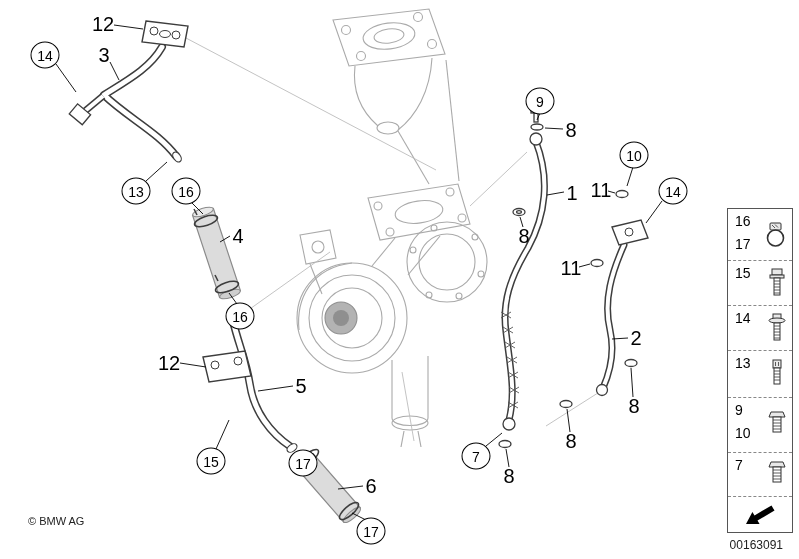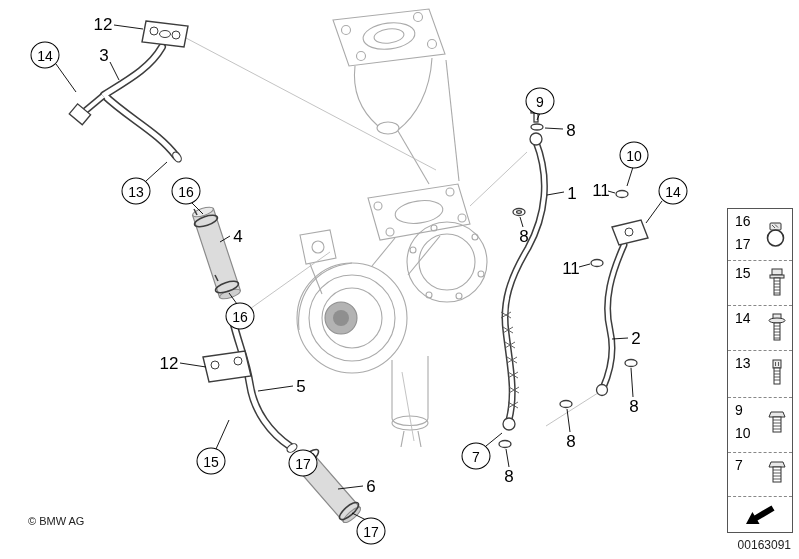--- a/index.html
+++ b/index.html
@@ -8,37 +8,37 @@
           font-family:"Liberation Sans",sans-serif;color:#000}
   #art{position:absolute;left:0;top:0;z-index:1}
 
   
   .tube-o{stroke:#3d3d3d;stroke-width:8;fill:none;stroke-linecap:round;stroke-linejoin:round}
   .tube-i{stroke:#ffffff;stroke-width:5;fill:none;stroke-linecap:round;stroke-linejoin:round}
   .tube2-o{stroke:#3d3d3d;stroke-width:7;fill:none;stroke-linecap:round;stroke-linejoin:round}
   .tube2-i{stroke:#ffffff;stroke-width:4;fill:none;stroke-linecap:round;stroke-linejoin:round}
 
   
-  .callout{position:absolute;transform:translate(-50%,-50%);font-size:17px;line-height:1;
+  .callout{position:absolute;transform:translate(-50%,-50%);font-size:20px;line-height:1;
            z-index:5;cursor:pointer;background:transparent;white-space:nowrap}
   .callout.circled{width:29px;height:27px;border:1.4px solid #000;border-radius:50%;
            background:#fff;display:flex;align-items:center;justify-content:center;font-size:14px}
 
   
   #sidebar{position:absolute;left:727px;top:208px;width:66px;height:325px;
            border:1px solid #555;background:#fff;z-index:4;display:flex;flex-direction:column}
   .sgroup{display:flex;justify-content:space-between;align-items:center;
           padding:2px 5px 2px 7px;border-bottom:1px dashed #888;flex:0 0 auto}
   .sgroup.last{border-bottom:none;flex:1;justify-content:center}
   .slabels{display:flex;flex-direction:column;gap:7px;font-size:14px;align-self:flex-start;padding-top:2px}
   .snum{cursor:pointer}
   .sicon{flex:0 0 auto}
 
   #copyright{position:absolute;left:28px;top:515px;font-size:11px;color:#222;z-index:5}
-  #codenumber{position:absolute;right:8px;top:538px;font-size:12px;color:#222;z-index:5}
+  #codenumber{position:absolute;right:16px;top:538px;font-size:12px;color:#222;z-index:5}
 </style>
 </head>
 <body>
 
 <div id="canvas">
 
   <svg id="art" width="799" height="559" viewBox="0 0 799 559">
 
     <g stroke="#aaaaaa" fill="none" stroke-width="1.1">
       <path d="M333,20 L429,9 L445,54 L349,66 Z"></path>

